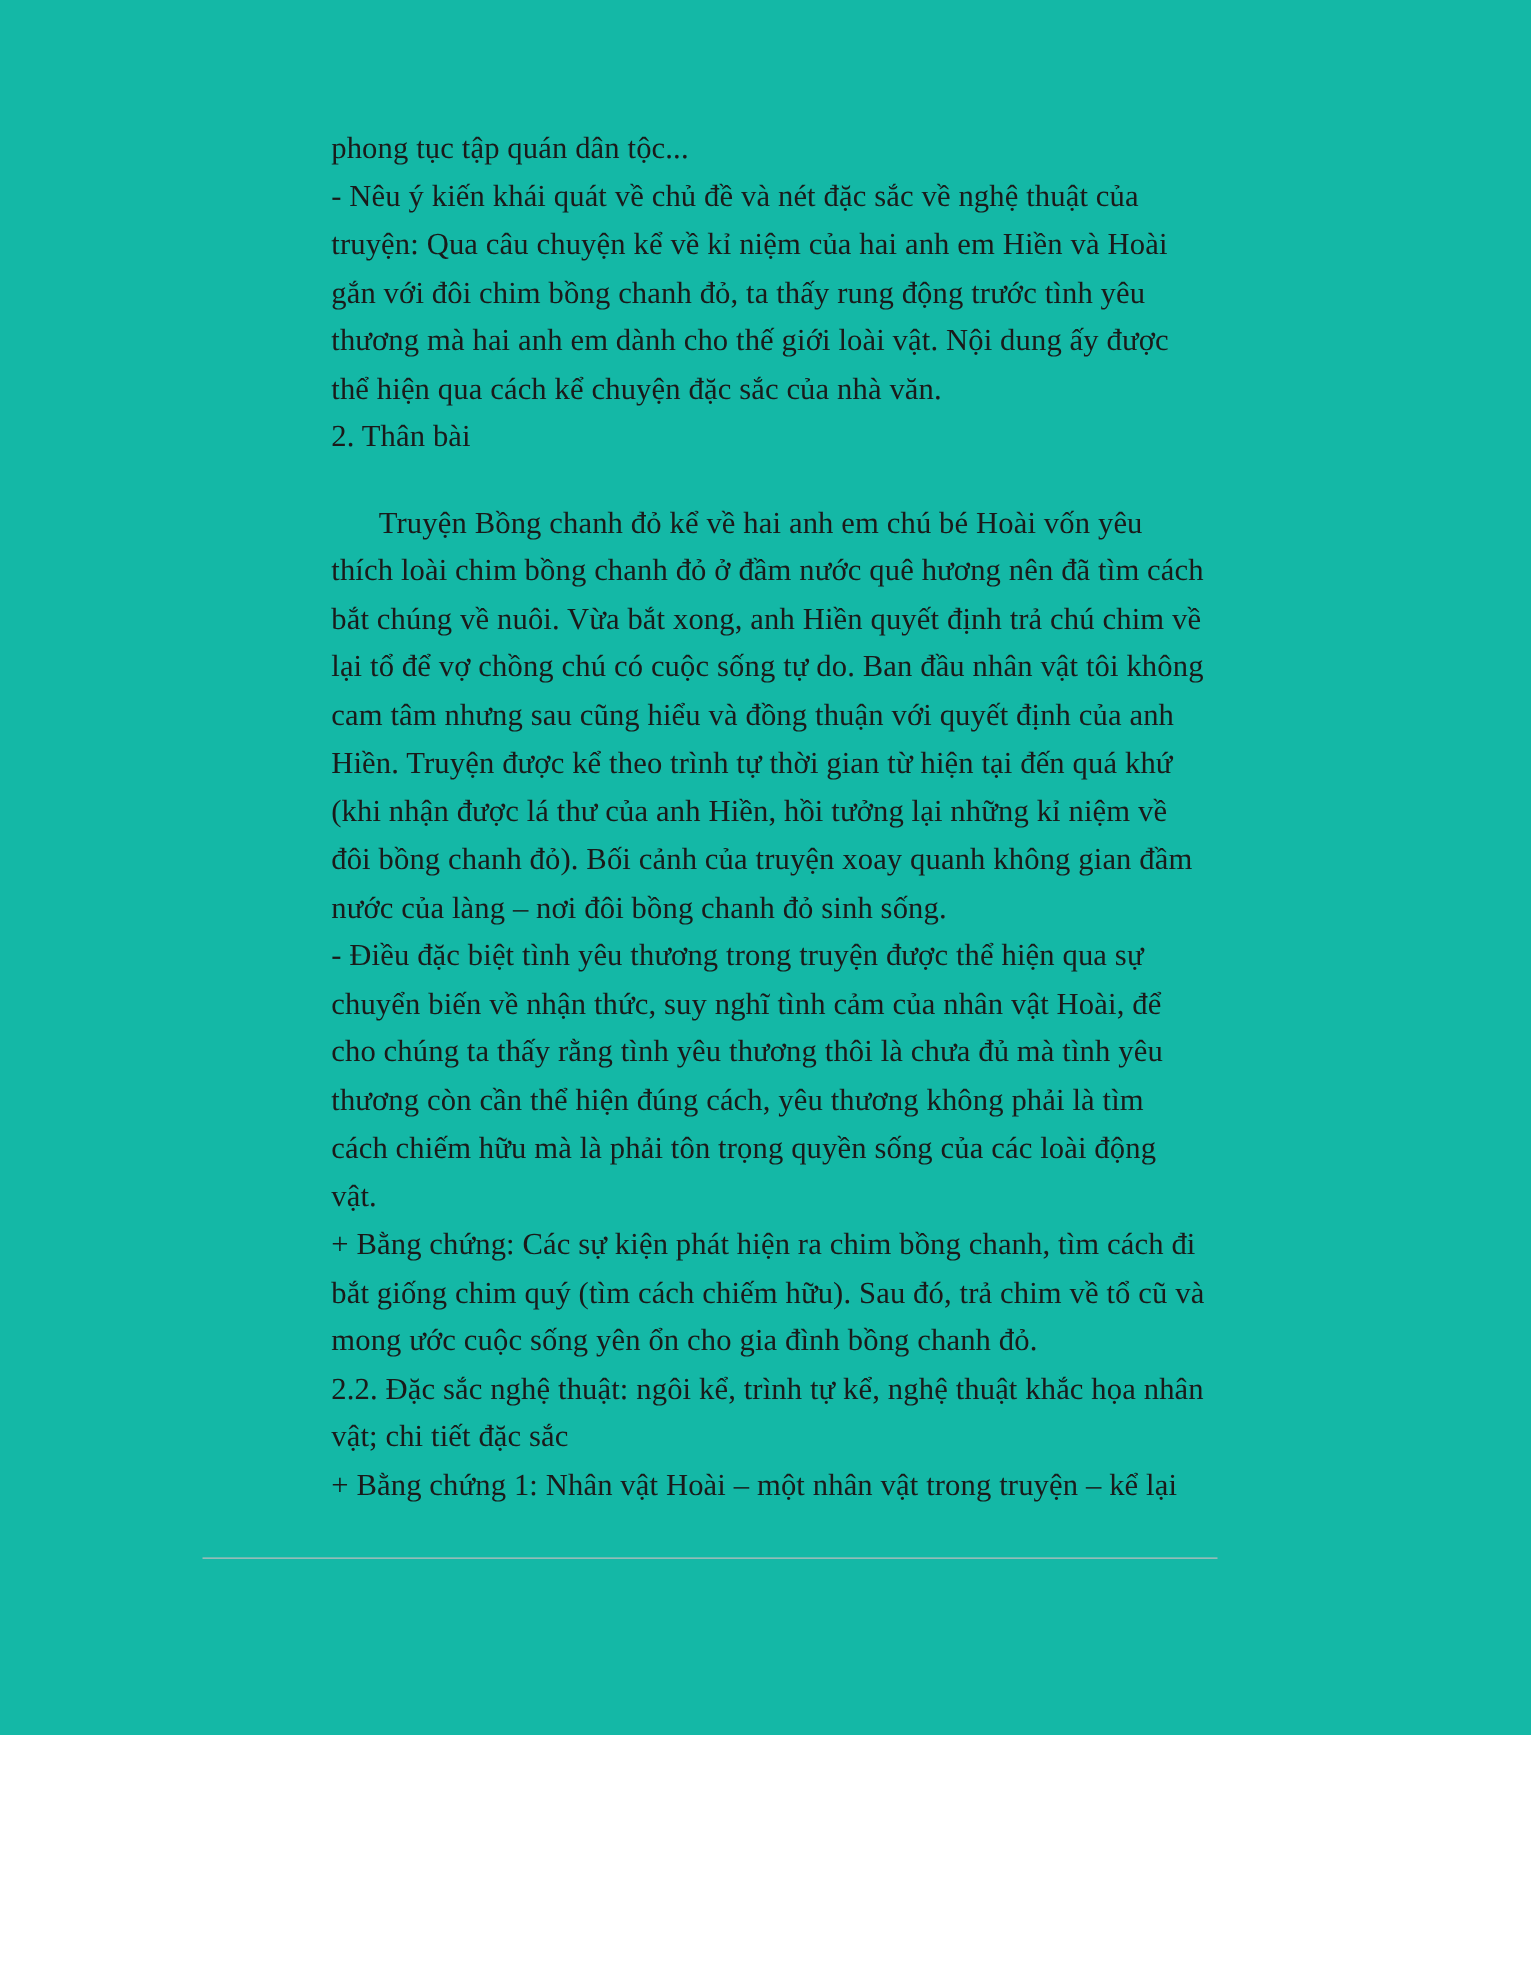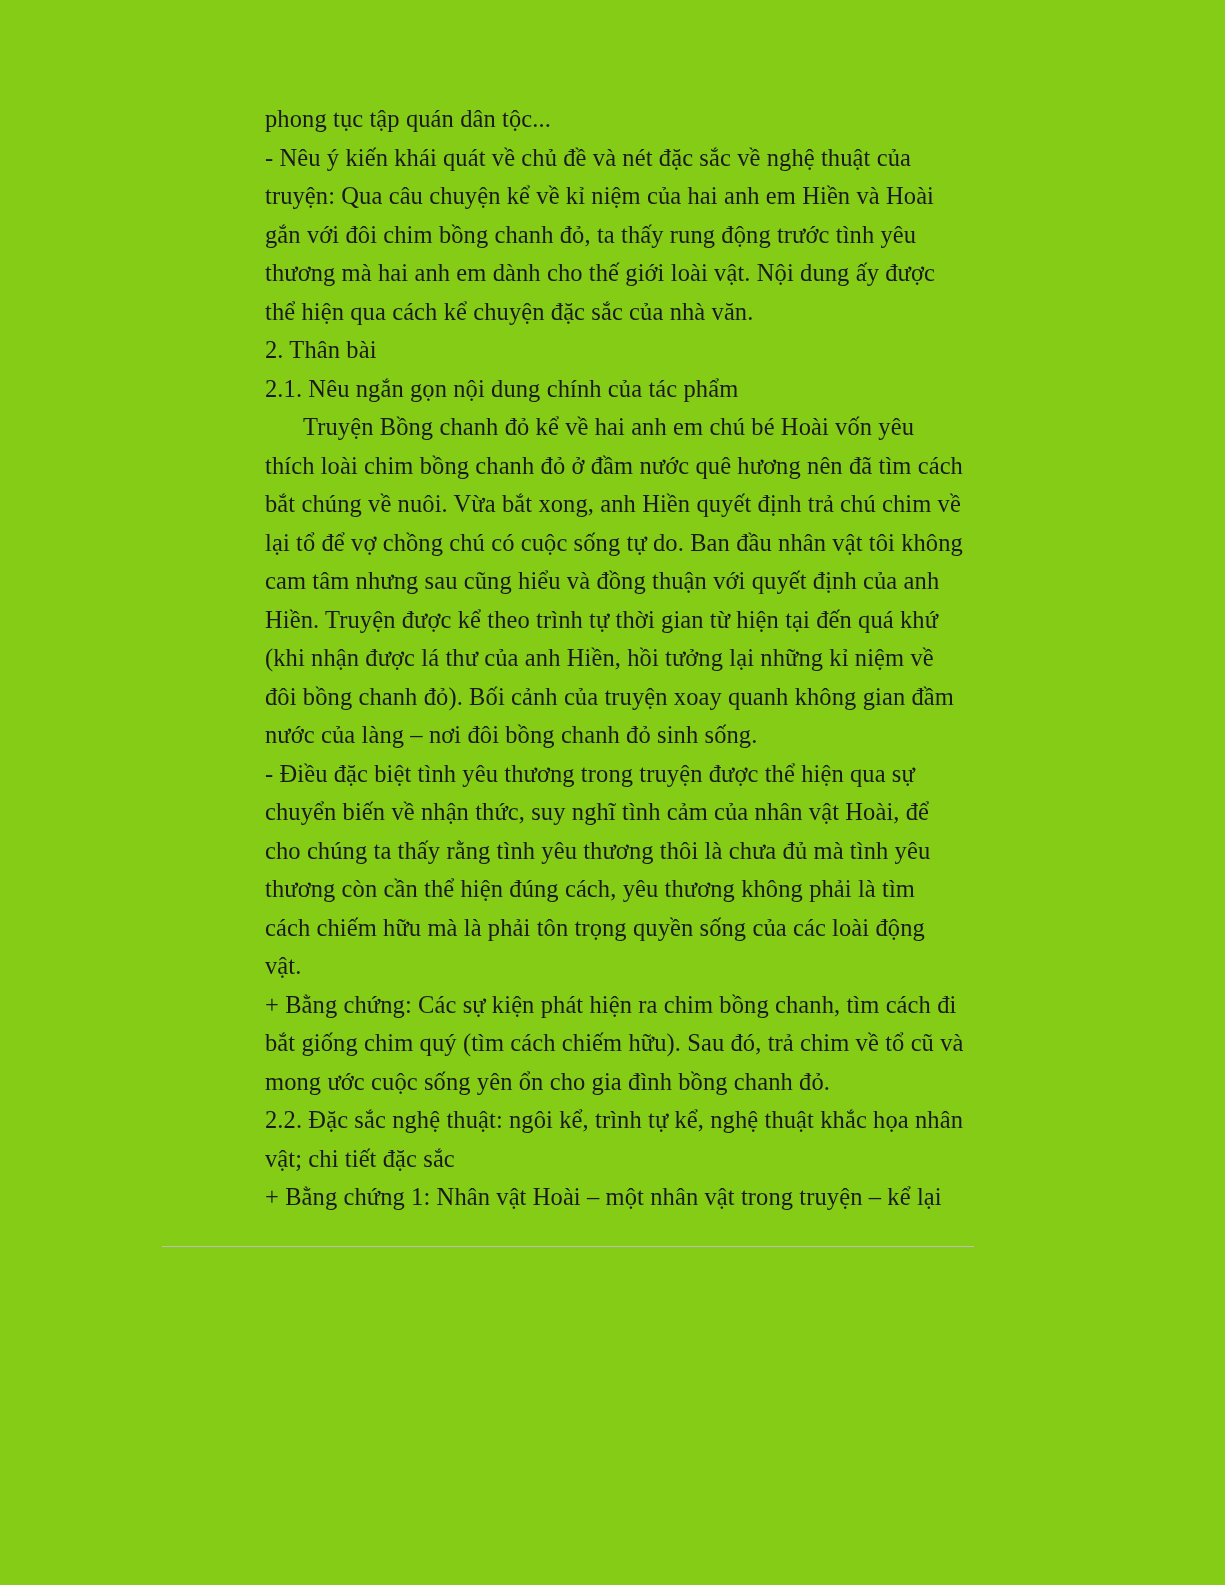--- a/index.html
+++ b/index.html
@@ -9,59 +9,59 @@
   }
   body {
     width: 1225px;
     height: 1585px;
     font-family: "Liberation Serif", serif;
     color: #1a1a1a;
   }
   .page {
     position: relative;
     width: 1225px;
-    height: 1585px;
-    background: #84cc16;
+    height: 1388px;
+    background: #14b8a6;
     box-sizing: border-box;
   }
   .content {
     position: absolute;
     left: 265px;
     top: 100px;
     width: 700px;
   }
   .para {
     font-size: 24.5px;
     line-height: 38.5px;
     text-align: left;
     margin: 0;
     white-space: pre-wrap;
     letter-spacing: 0.1px;
   }
   .indent {
     text-indent: 38px;
+    margin-top: 30px;
   }
   .footer-rule {
     position: absolute;
     left: 162px;
     top: 1246px;
     width: 812px;
     height: 1px;
     background: #bdbdbd;
   }
 </style>
 </head>
 <body>
 
 <div class="page">
   <div class="content">
     <p class="para">phong tục tập quán dân tộc...</p>
     <p class="para">- Nêu ý kiến khái quát về chủ đề và nét đặc sắc về nghệ thuật của truyện: Qua câu chuyện kể về kỉ niệm của hai anh em Hiền và Hoài gắn với đôi chim bồng chanh đỏ, ta thấy rung động trước tình yêu thương mà hai anh em dành cho thế giới loài vật. Nội dung ấy được thể hiện qua cách kể chuyện đặc sắc của nhà văn.</p>
     <p class="para">2. Thân bài</p>
-    <p class="para">2.1. Nêu ngắn gọn nội dung chính của tác phẩm</p>
     <p class="para indent">Truyện Bồng chanh đỏ kể về hai anh em chú bé Hoài vốn yêu thích loài chim bồng chanh đỏ ở đầm nước quê hương nên đã tìm cách bắt chúng về nuôi. Vừa bắt xong, anh Hiền quyết định trả chú chim về lại tổ để vợ chồng chú có cuộc sống tự do. Ban đầu nhân vật tôi không cam tâm nhưng sau cũng hiểu và đồng thuận với quyết định của anh Hiền. Truyện được kể theo trình tự thời gian từ hiện tại đến quá khứ (khi nhận được lá thư của anh Hiền, hồi tưởng lại những kỉ niệm về đôi bồng chanh đỏ). Bối cảnh của truyện xoay quanh không gian đầm nước của làng – nơi đôi bồng chanh đỏ sinh sống.</p>
     <p class="para">- Điều đặc biệt tình yêu thương trong truyện được thể hiện qua sự chuyển biến về nhận thức, suy nghĩ tình cảm của nhân vật Hoài, để cho chúng ta thấy rằng tình yêu thương thôi là chưa đủ mà tình yêu thương còn cần thể hiện đúng cách, yêu thương không phải là tìm cách chiếm hữu mà là phải tôn trọng quyền sống của các loài động vật.</p>
     <p class="para">+ Bằng chứng: Các sự kiện phát hiện ra chim bồng chanh, tìm cách đi bắt giống chim quý (tìm cách chiếm hữu). Sau đó, trả chim về tổ cũ và mong ước cuộc sống yên ổn cho gia đình bồng chanh đỏ.</p>
     <p class="para">2.2. Đặc sắc nghệ thuật: ngôi kể, trình tự kể, nghệ thuật khắc họa nhân vật; chi tiết đặc sắc</p>
     <p class="para">+ Bằng chứng 1: Nhân vật Hoài – một nhân vật trong truyện – kể lại</p>
   </div>
   <div class="footer-rule"></div>
 </div>
 
 </body></html>

